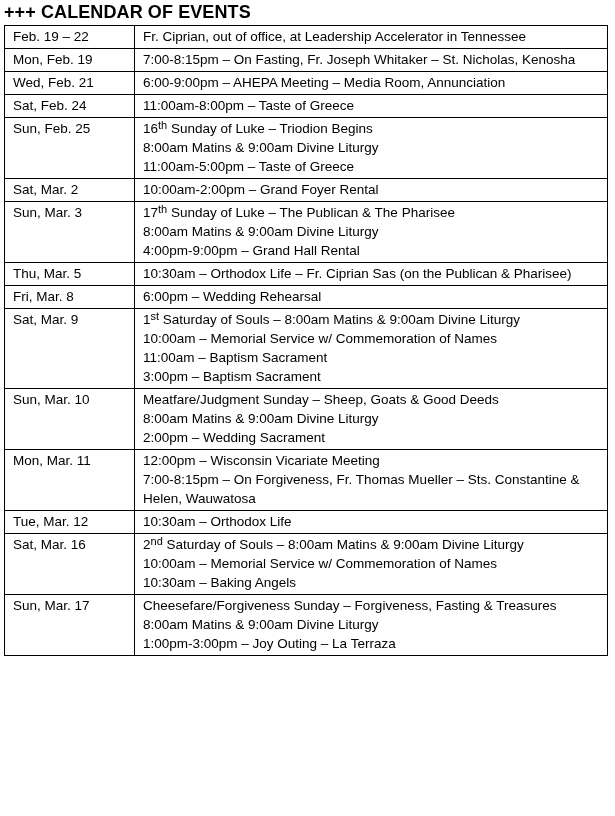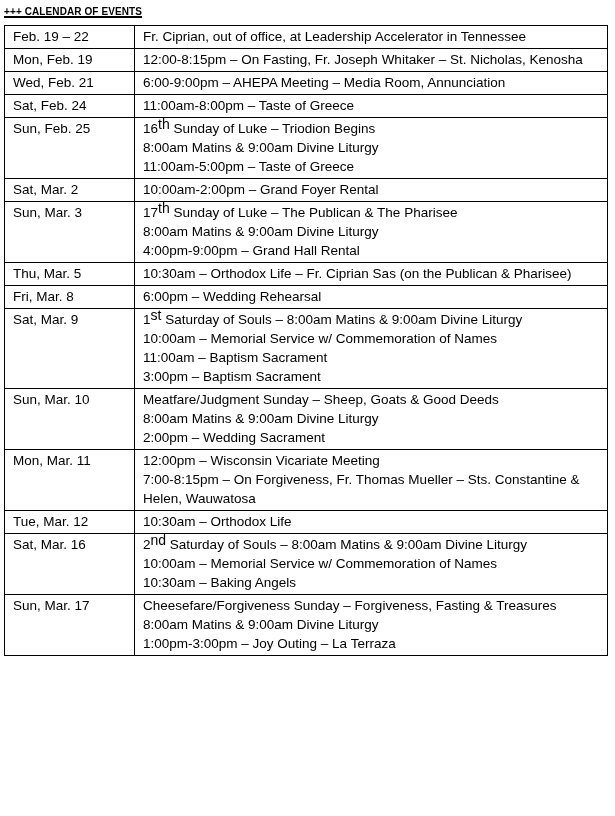--- a/index.html
+++ b/index.html
@@ -12,24 +12,23 @@
     height: 816px;
     overflow: hidden;
     font-family: "Liberation Sans", sans-serif;
     color: var(--text, #000000);
   }
   .page {
     padding: 3px 0 0 4px;
   }
   .title {
     font-weight: bold;
-    font-size: 10px;
+    font-size: 18px;
     line-height: 18px;
     letter-spacing: 0.1px;
-    text-decoration: underline;
     text-decoration-thickness: 1.5px;
     margin: 0 12px 4px 0;
     white-space: nowrap;
   }
   table.events {
     border-collapse: collapse;
     table-layout: fixed;
     width: 604px;
   }
   table.events td {
@@ -40,21 +39,21 @@
     padding: 1px 3px 2px 8px;
   }
   td.date-cell {
     width: 118px;
     white-space: nowrap;
   }
   td.events-cell .event-line {
     min-height: 19px;
   }
   sup {
-    font-size: 14px;
+    font-size: 11px;
     line-height: 0;
     vertical-align: 4px;
   }
 </style>
 </head>
 <body>
 
 <div class="page">
   <div class="title">+++ CALENDAR OF EVENTS</div>
 
@@ -62,21 +61,21 @@
     <tbody>
         <tr>
           <td class="date-cell">Feb. 19 – 22</td>
           <td class="events-cell">
             <div class="event-line">Fr. Ciprian, out of office, at Leadership Accelerator in Tennessee</div>
           </td>
         </tr>
         <tr>
           <td class="date-cell">Mon, Feb. 19</td>
           <td class="events-cell">
-            <div class="event-line">12:00-8:15pm – On Fasting, Fr. Joseph Whitaker – St. Nicholas, Kenosha</div>
+            <div class="event-line">7:00-8:15pm – On Fasting, Fr. Joseph Whitaker – St. Nicholas, Kenosha</div>
           </td>
         </tr>
         <tr>
           <td class="date-cell">Wed, Feb. 21</td>
           <td class="events-cell">
             <div class="event-line">6:00-9:00pm – AHEPA Meeting – Media Room, Annunciation</div>
           </td>
         </tr>
         <tr>
           <td class="date-cell">Sat, Feb. 24</td>

